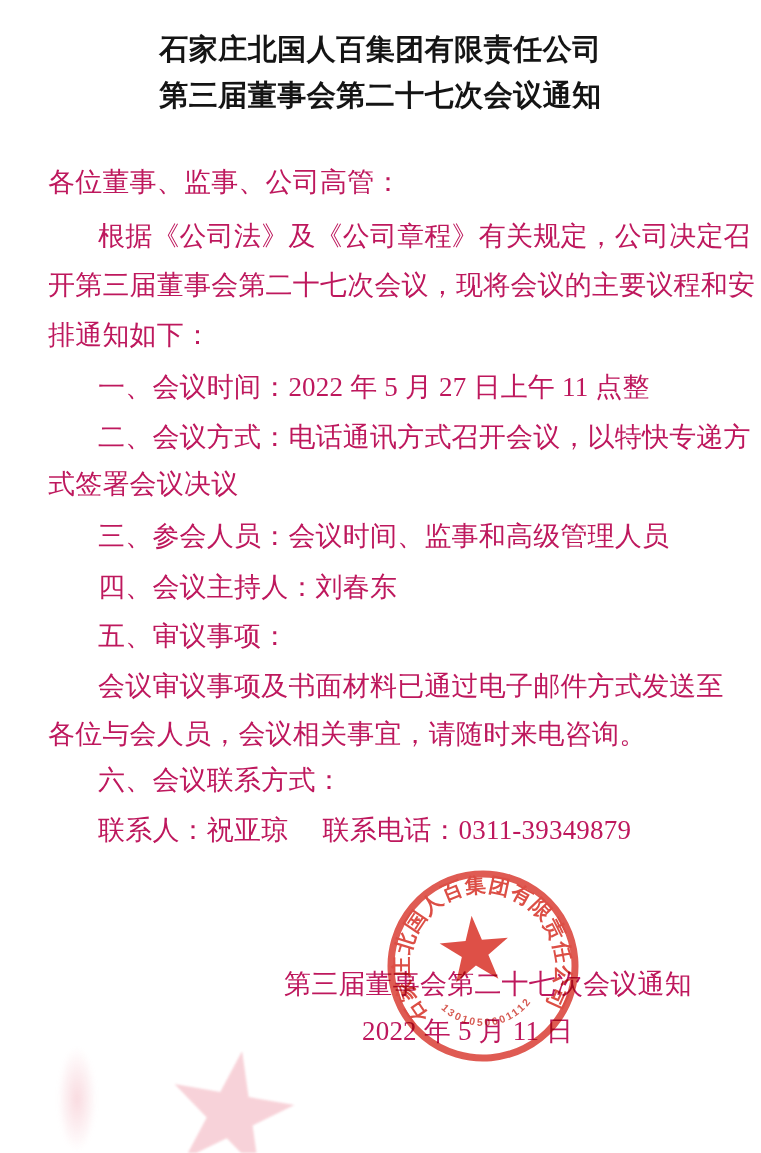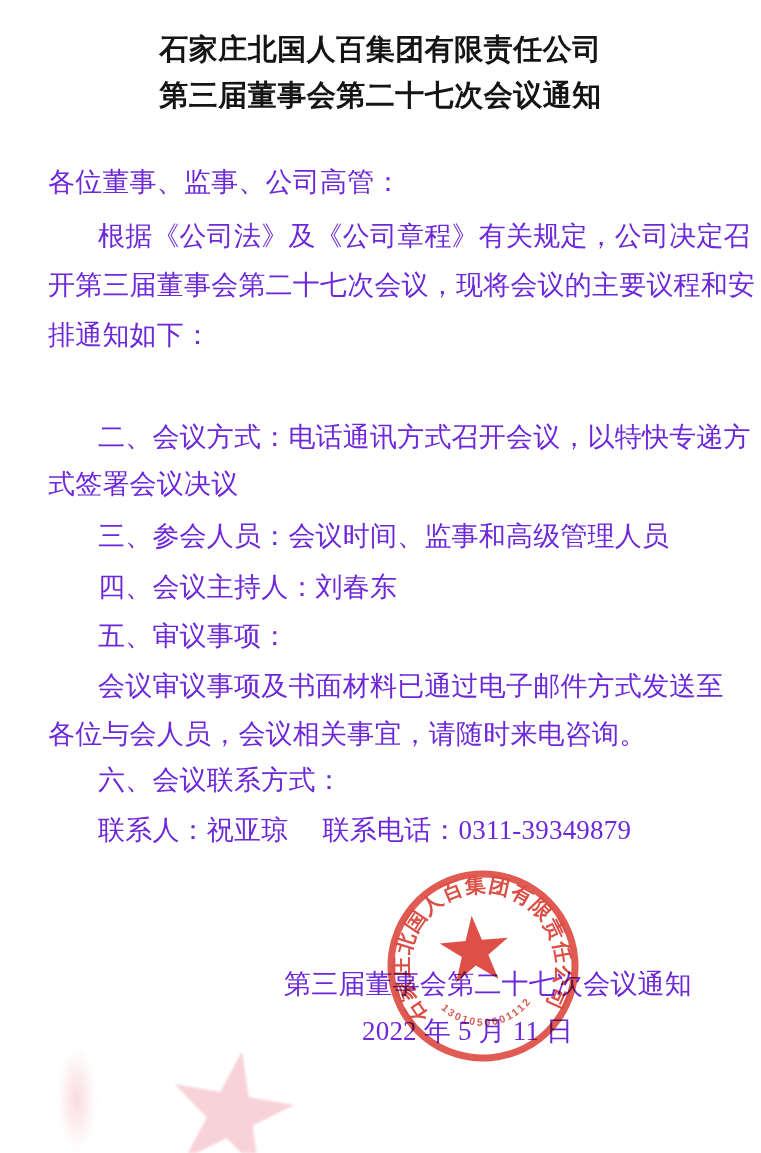--- a/index.html
+++ b/index.html
@@ -7,21 +7,21 @@
     position:relative; width:761px; height:1153px; background:#ffffff;
     overflow:hidden;
     font-family:"Liberation Serif", serif;
   }
   .doc-title {
     position:absolute; left:0; width:761px; text-align:center;
     font-family:"Liberation Sans", sans-serif; font-weight:700;
     font-size:29px; color:#141414; letter-spacing:0.5px; white-space:pre;
   }
   .line {
-    position:absolute; font-size:27px; line-height:36px; color:#6d28d9;
+    position:absolute; font-size:27px; line-height:36px; color:#be185d;
     letter-spacing:0.2px; white-space:pre; font-weight:400;
   }
   .l-flush  { left:48px; }
   .l-indent { left:98px; }
   .seal {
     position:absolute; left:383px; top:866px; width:200px; height:200px;
     mix-blend-mode:multiply; opacity:0.9; transform:rotate(-5deg);
     pointer-events:none;
   }
   .seal text { font-family:"Liberation Sans", sans-serif; font-weight:700; }
@@ -41,20 +41,21 @@
 <div class="page">
 
   <div class="doc-title" style="top:30px;">石家庄北国人百集团有限责任公司</div>
   <div class="doc-title" style="top:76px;">第三届董事会第二十七次会议通知</div>
 
   <div class="line l-flush" style="top:164px;">各位董事、监事、公司高管：</div>
 
   <div class="line l-indent" style="top:218px;">根据《公司法》及《公司章程》有关规定，公司决定召</div>
   <div class="line l-flush" style="top:267px;">开第三届董事会第二十七次会议，现将会议的主要议程和安</div>
   <div class="line l-flush" style="top:317px;">排通知如下：</div>
+  <div class="line l-indent" style="top:369px;">一、会议时间：2022 年 5 月 27 日上午 11 点整</div>
   <div class="line l-indent" style="top:419px;text-align:center;">二、会议方式：电话通讯方式召开会议，以特快专递方</div>
   <div class="line l-flush" style="top:466px;">式签署会议决议</div>
   <div class="line l-indent" style="top:518px;">三、参会人员：会议时间、监事和高级管理人员</div>
   <div class="line l-indent" style="top:569px;">四、会议主持人：刘春东</div>
   <div class="line l-indent" style="top:618px;">五、审议事项：</div>
   <div class="line l-indent" style="top:668px;">会议审议事项及书面材料已通过电子邮件方式发送至</div>
   <div class="line l-flush" style="top:716px;text-align:center;">各位与会人员，会议相关事宜，请随时来电咨询。</div>
   <div class="line l-indent" style="top:762px;">六、会议联系方式：</div>
   <div class="line l-indent" style="top:812px;">联系人：祝亚琼　 联系电话：0311-39349879</div>
 

